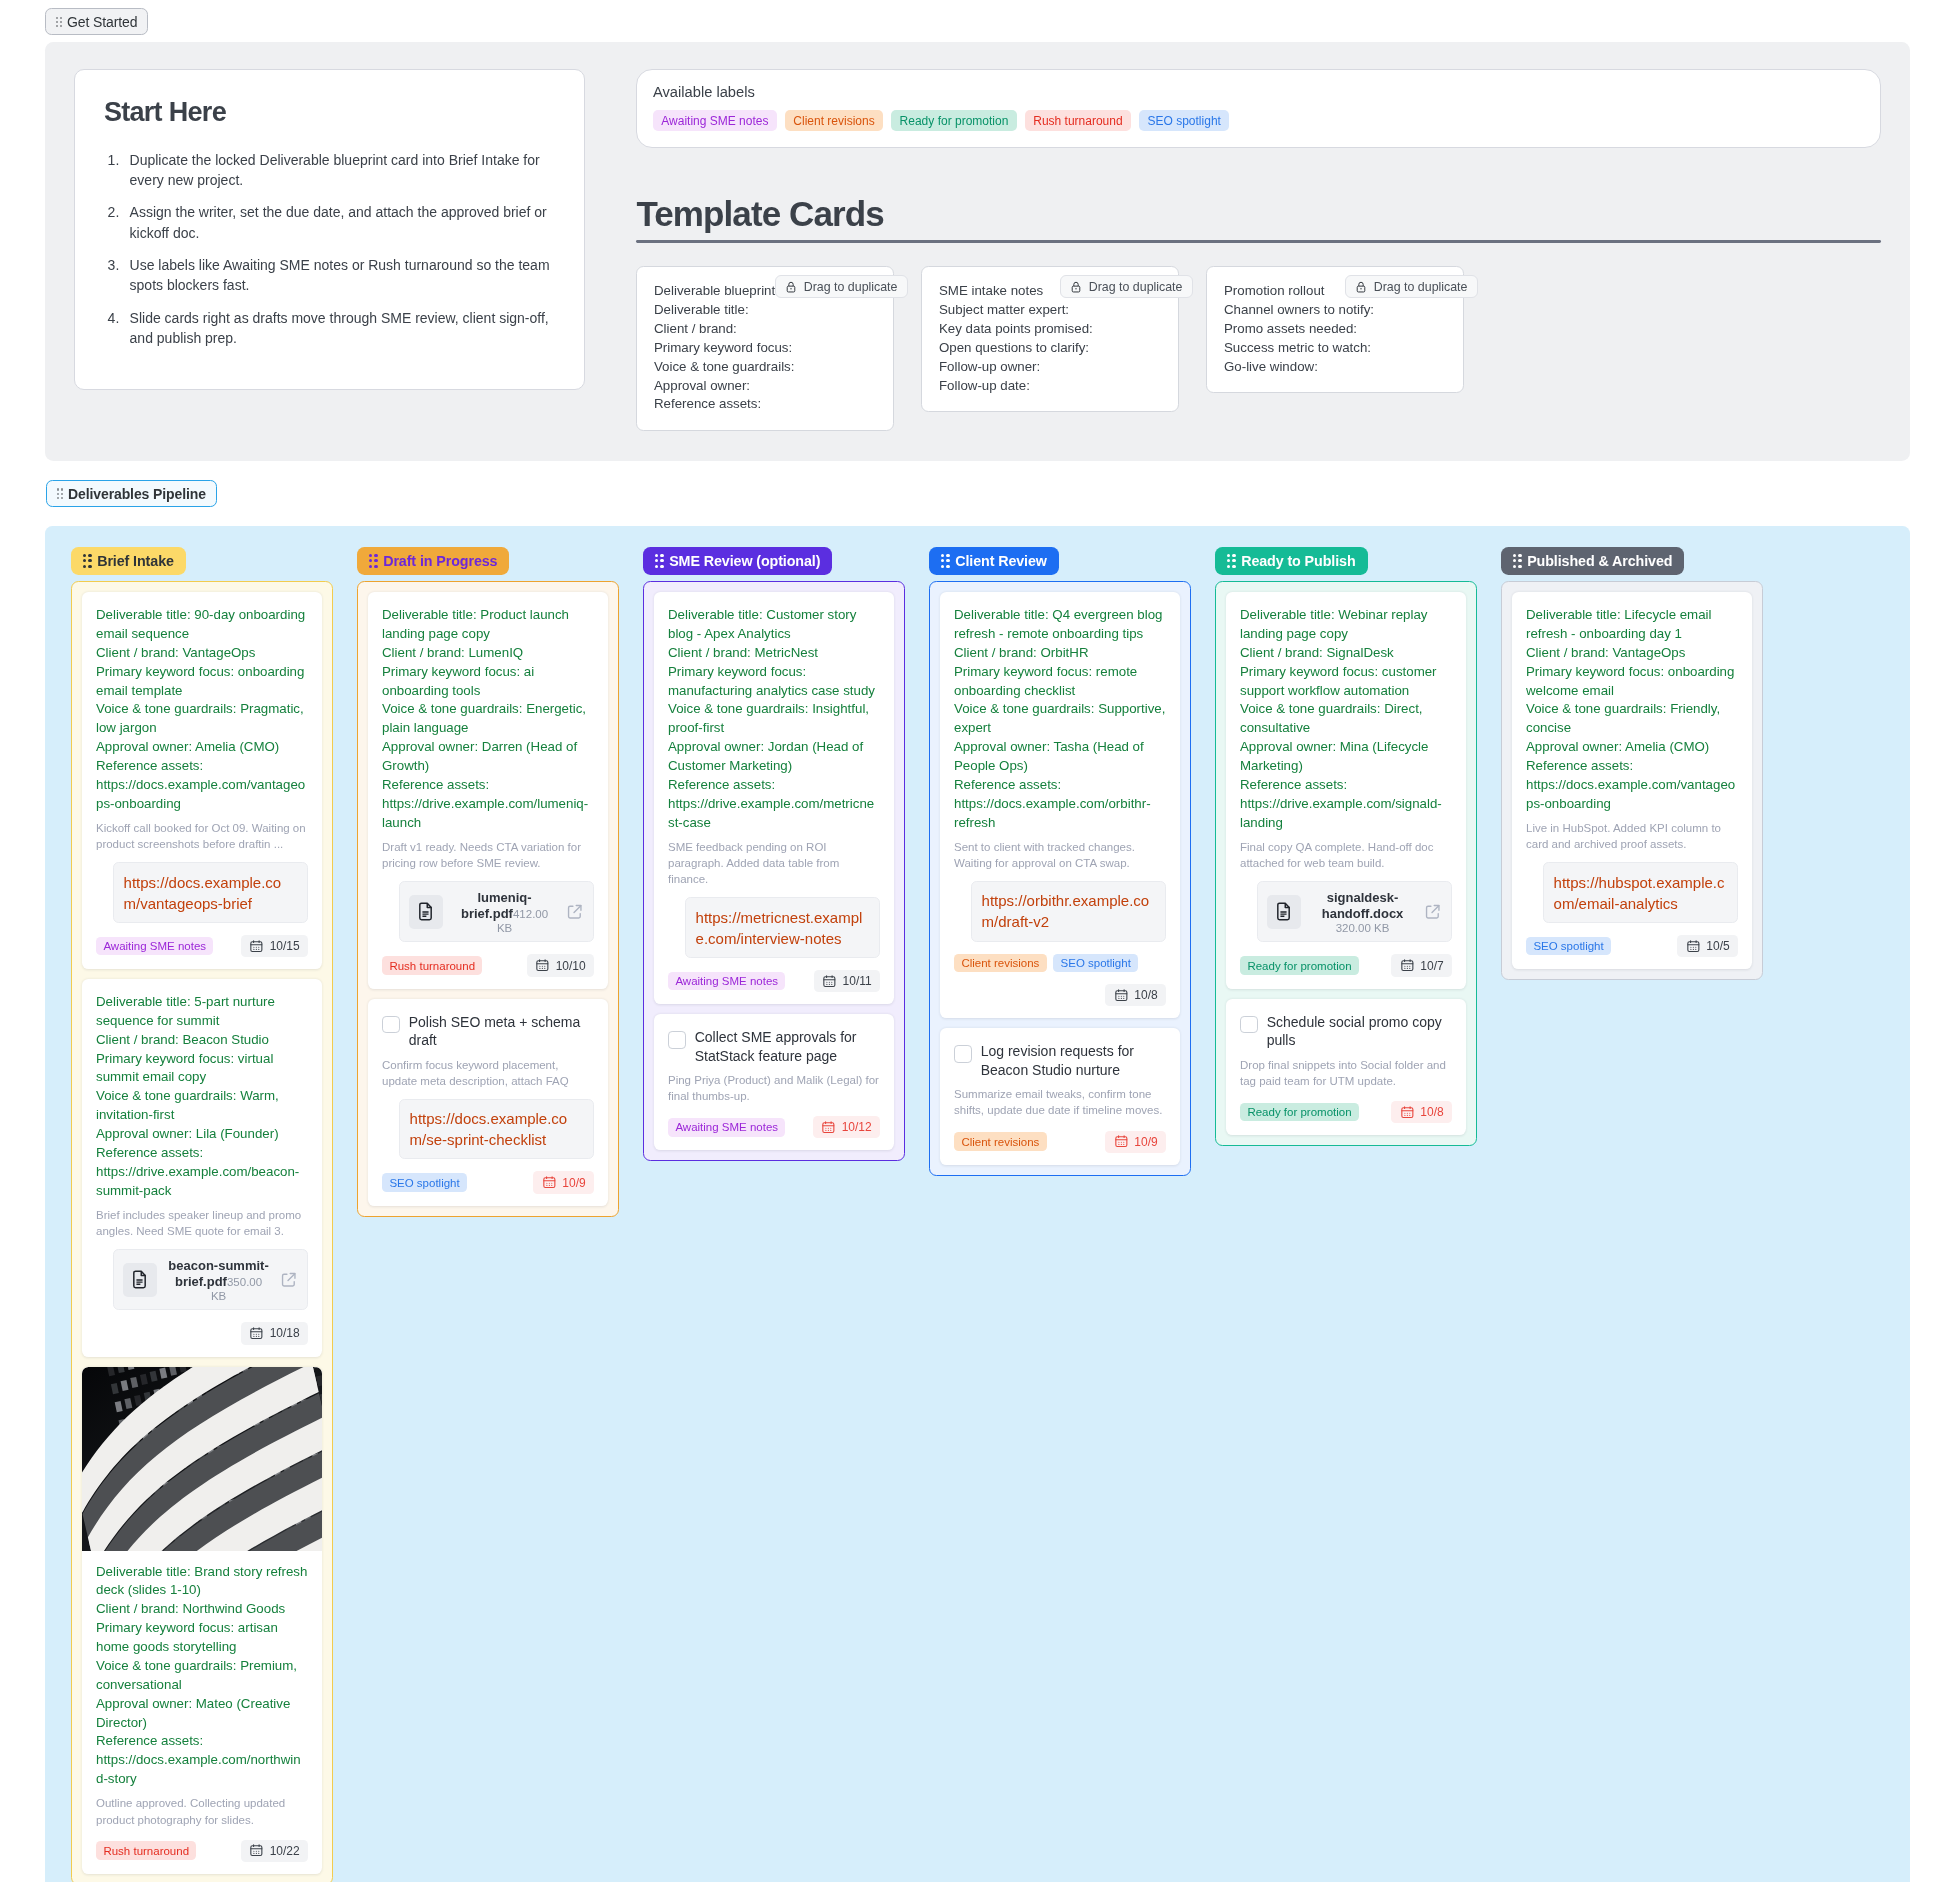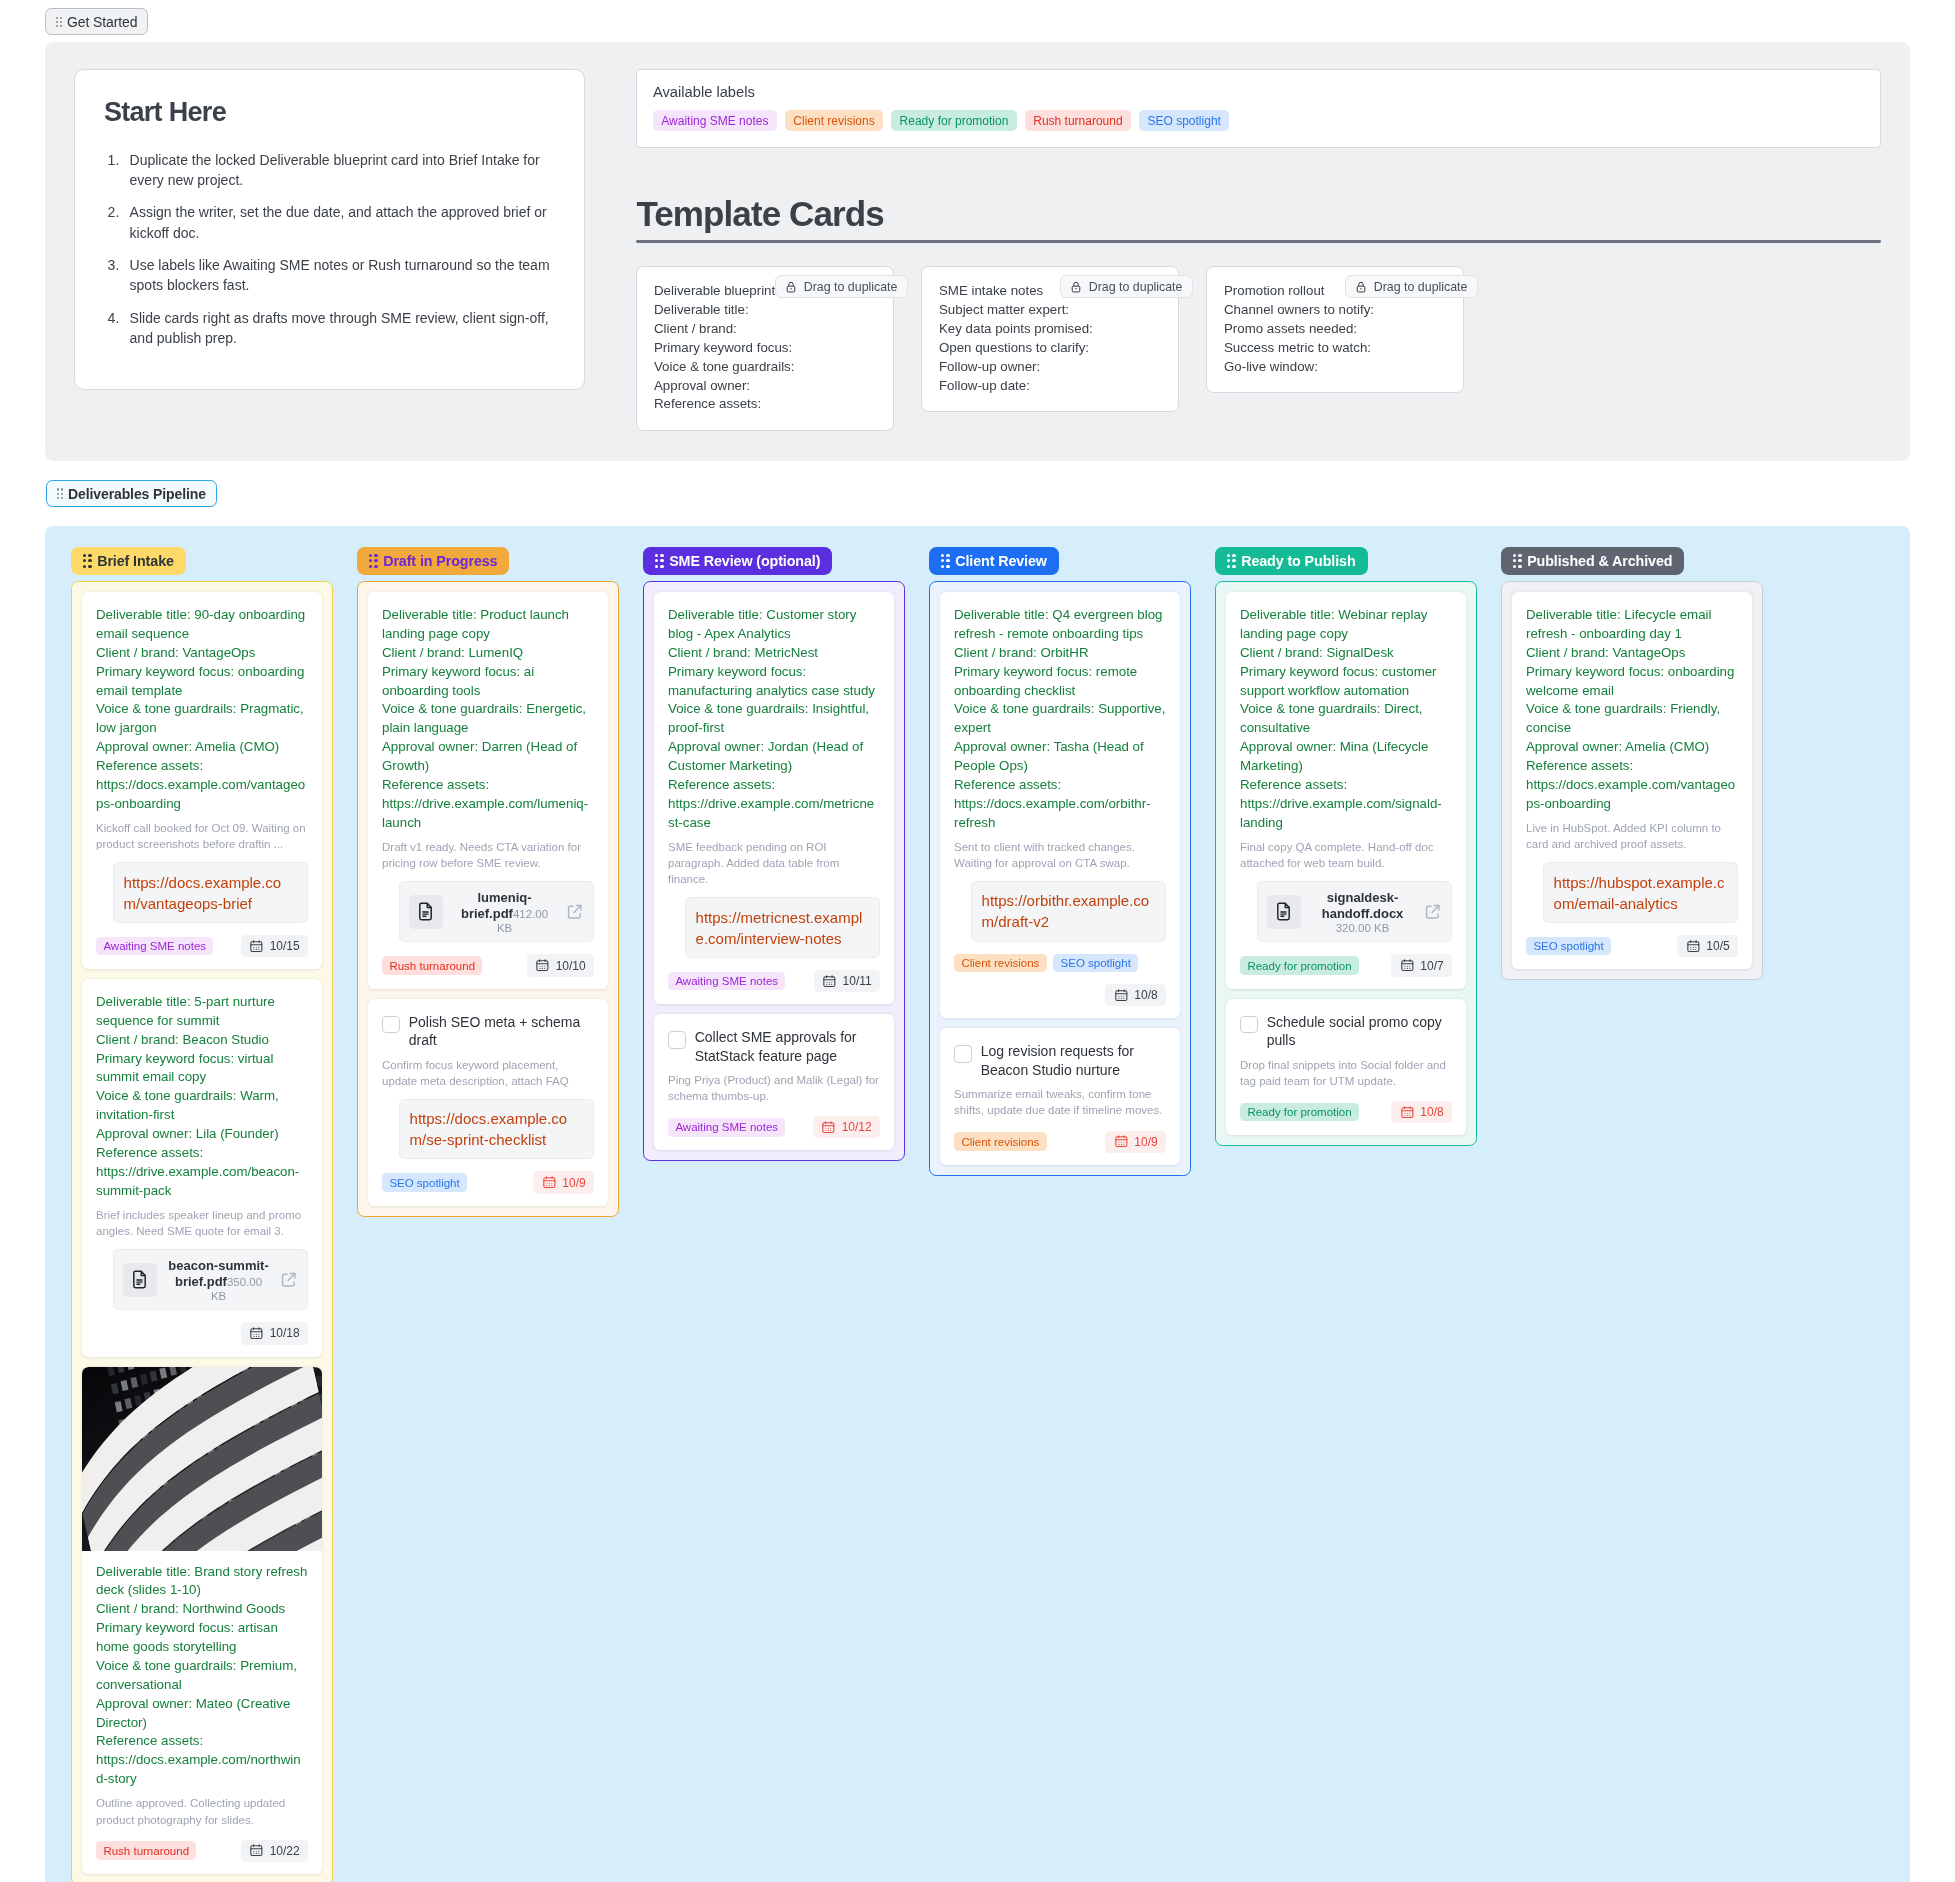--- a/index.html
+++ b/index.html
@@ -84,21 +84,21 @@
     padding-left: 6.4px;
     color: #3b4149;
   }
   .start-here li:last-child { margin-bottom: 12px; }
 
   .right-col { flex: 1; display: flex; flex-direction: column; }
 
   .labels-box {
     background: #ffffff;
     border: 1.4px solid #d7d9e0;
-    border-radius: 4px;
+    border-radius: 16px;
     padding: 14px 15.6px 15.6px 15.6px;
   }
   .labels-box-title { font-size: 14.7px; color: #3b4149; margin-bottom: 10px; }
   .labels-row { display: flex; gap: 8.3px; flex-wrap: wrap; }
 
   .chip {
     display: inline-block;
     border-radius: 5px;
     padding: 3.7px 8.3px;
     font-size: 12px;
@@ -1000,21 +1000,21 @@
                 </svg>
                 <span>10/11</span>
               </span>
             </div>
           </div>
           <div class="card">
             <div class="checkline">
               <span class="checkbox"></span>
               <span class="check-title">Collect SME approvals for StatStack feature page</span>
             </div>
-            <div class="card-desc">Ping Priya (Product) and Malik (Legal) for schema thumbs-up.</div>
+            <div class="card-desc">Ping Priya (Product) and Malik (Legal) for final thumbs-up.</div>
             <div class="card-foot">
               <div class="foot-labels">
                 <span class="chip-sm" style="background:#f6e4fb;color:#9c27d8">Awaiting SME notes</span>
               </div>
               <span class="due overdue">
                 <svg width="14.7" height="14.7" viewBox="0 0 24 24" fill="none" stroke="#e8453c" stroke-width="1.8" stroke-linecap="round">
                   <rect x="3" y="4.5" width="18" height="16" rx="2.5"></rect>
                   <path d="M3 9.5h18"></path>
                   <path d="M7.5 2.8v3M16.5 2.8v3"></path>
                   <circle cx="8" cy="13.5" r=".9" fill="#e8453c" stroke="none"></circle>

